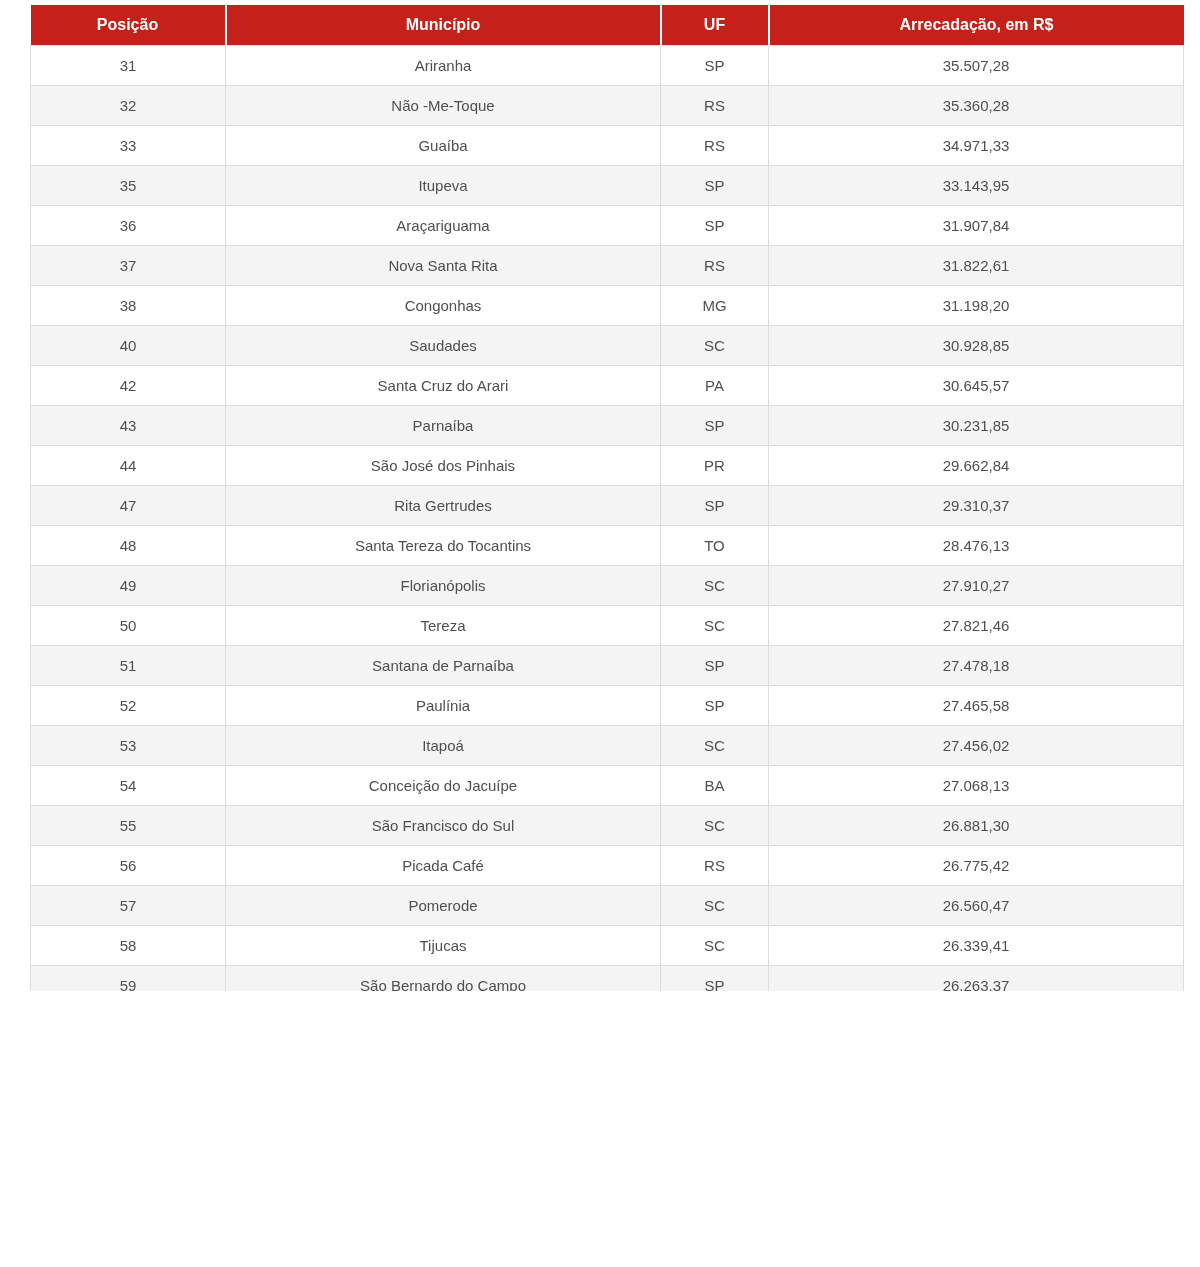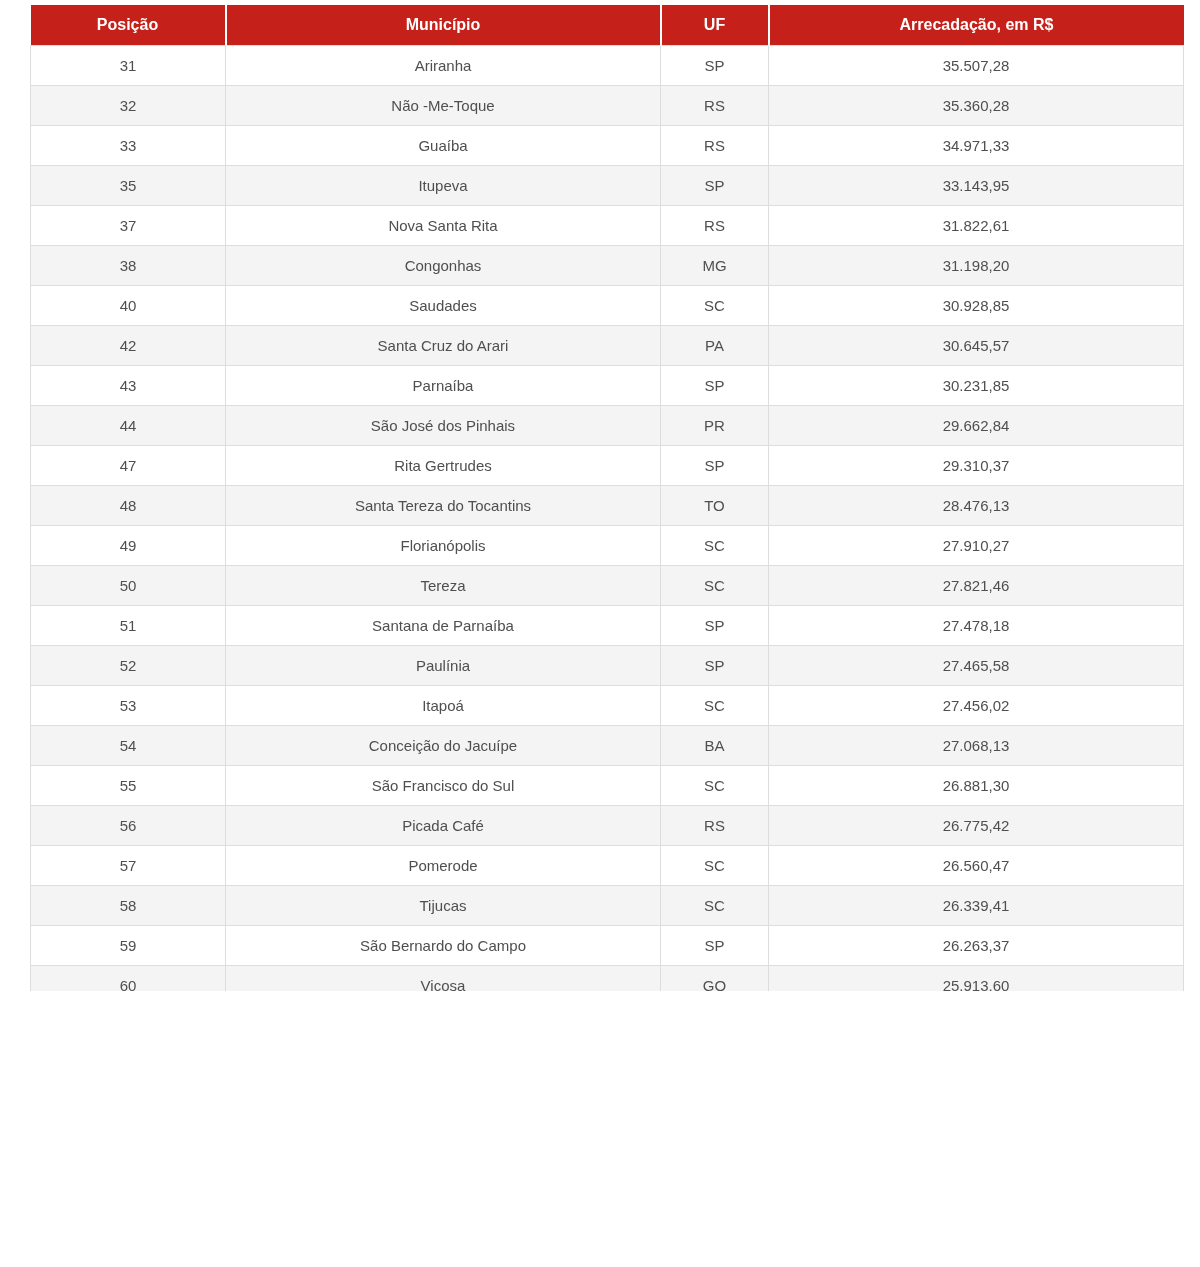--- a/index.html
+++ b/index.html
@@ -96,20 +96,26 @@
             <td>RS</td>
             <td>34.971,33</td>
           </tr>
           <tr>
             <td>35</td>
             <td>Itupeva</td>
             <td>SP</td>
             <td>33.143,95</td>
           </tr>
           <tr>
+            <td>36</td>
+            <td>Araçariguama</td>
+            <td>SP</td>
+            <td>31.907,84</td>
+          </tr>
+          <tr>
             <td>37</td>
             <td>Nova Santa Rita</td>
             <td>RS</td>
             <td>31.822,61</td>
           </tr>
           <tr>
             <td>38</td>
             <td>Congonhas</td>
             <td>MG</td>
             <td>31.198,20</td>

